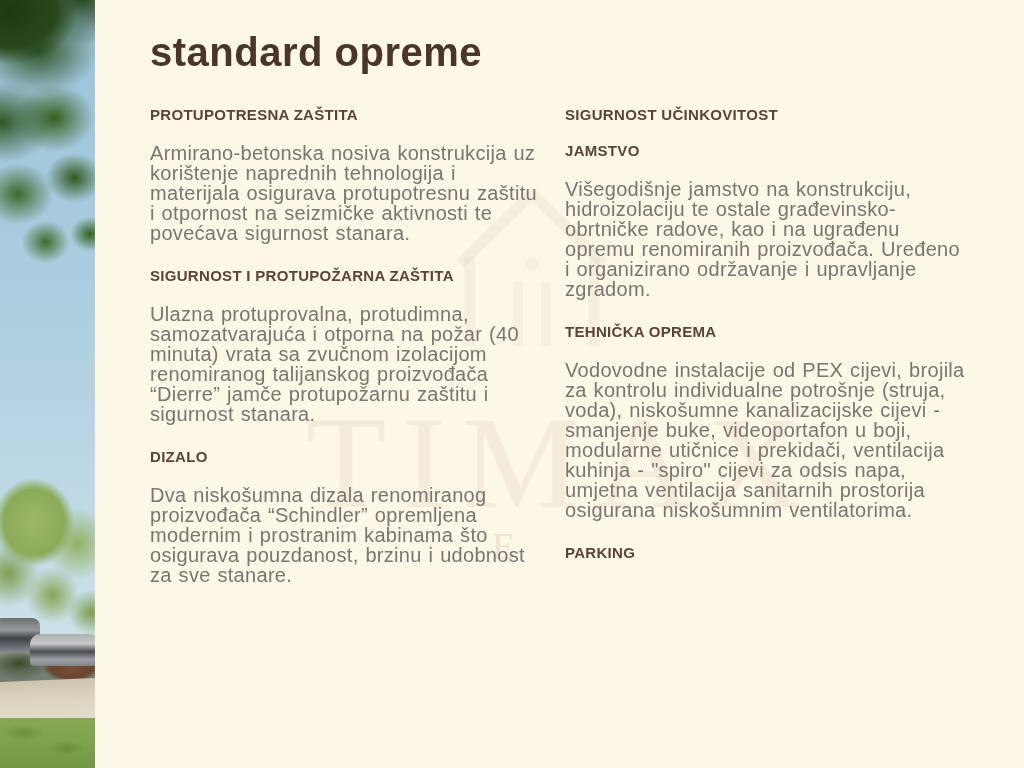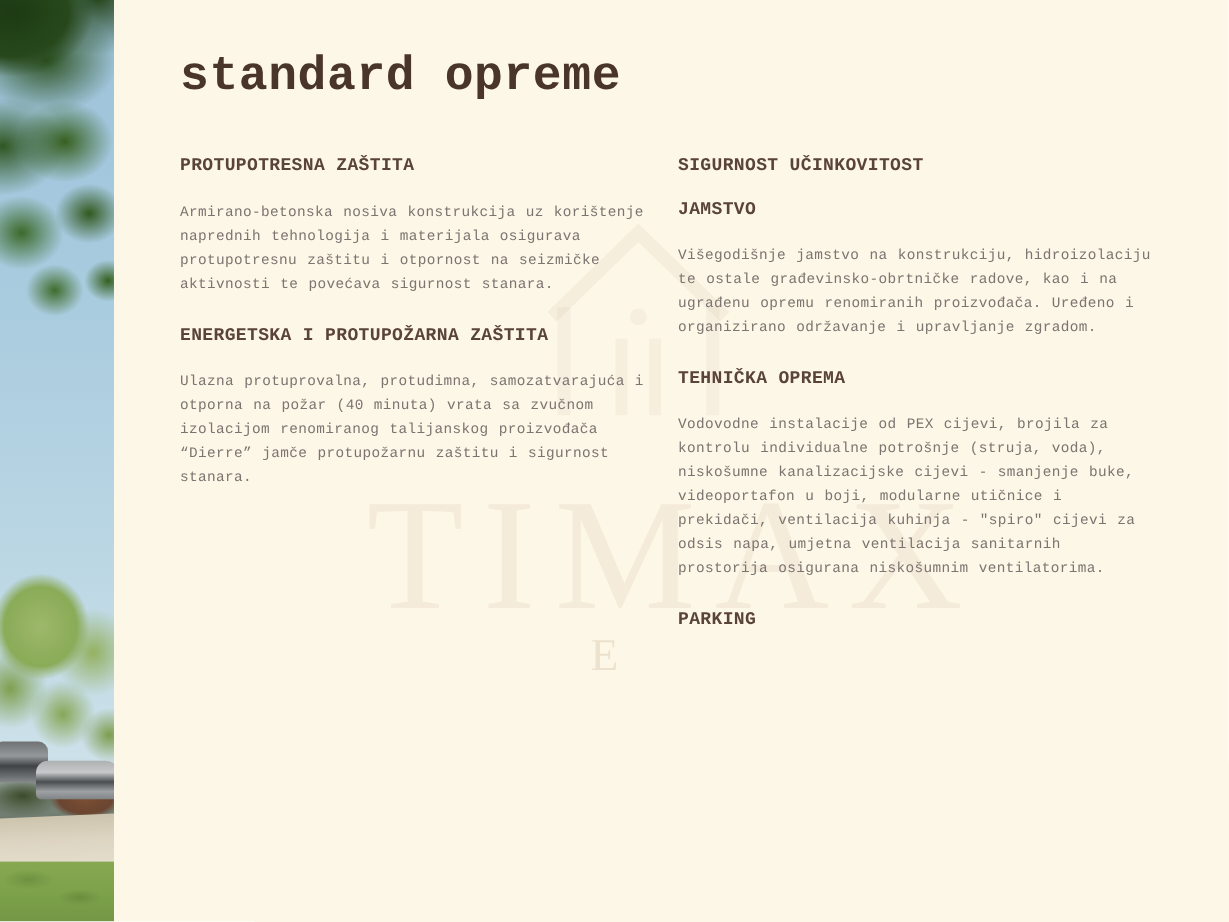--- a/index.html
+++ b/index.html
@@ -97,48 +97,47 @@
     position: absolute; left: 492px; top: 524px;
     font-family: "Liberation Serif", serif;
     font-size: 38px;
     color: rgba(196, 172, 142, 0.28);
     user-select: none;
   }
 
   
   .content {
     position: absolute; left: 95px; top: 0; right: 0; bottom: 0;
-    padding: 42px 59px 0 55px;
+    padding: 30px 59px 0 55px;
     box-sizing: border-box;
-    font-family: Liberation Mono, monospace;
   }
   .page-title {
     margin: 0;
     font-size: 40px;
     font-weight: 800;
     letter-spacing: 0.5px;
     color: #4a352a;
   }
   .columns {
     display: grid;
     grid-template-columns: 390px 400px;
     column-gap: 25px;
     margin-top: 32px;
   }
   .section h2 {
-    margin: 12px 0 20px;
+    margin: 0 0 20px;
     font-size: 15px;
     font-weight: 700;
     letter-spacing: 0.3px;
     color: #5a4439;
     line-height: 16px;
   }
   .section p {
     margin: 0 0 25px;
-    font-size: 12px;
+    font-size: 20px;
     line-height: 20px;
     letter-spacing: 0.3px;
     word-spacing: 1px;
     color: #7c7470;
   }
 </style>
 </head>
 <body>
 
 <div class="slide">
@@ -169,24 +168,28 @@
     <h1 class="page-title">standard opreme</h1>
 
     <div class="columns">
 
       <div class="column">
         <div class="section">
           <h2>PROTUPOTRESNA ZAŠTITA</h2>
           <p>Armirano-betonska nosiva konstrukcija uz korištenje naprednih tehnologija i materijala osigurava protupotresnu zaštitu i otpornost na seizmičke aktivnosti te povećava sigurnost stanara.</p>
         </div>
         <div class="section">
-          <h2>ENERGETSKA I PROTUPOŽARNA ZAŠTITA</h2>
+          <h2>SIGURNOST I PROTUPOŽARNA ZAŠTITA</h2>
           <p>Ulazna protuprovalna, protudimna, samozatvarajuća i otporna na požar (40 minuta) vrata sa zvučnom izolacijom renomiranog talijanskog proizvođača “Dierre” jamče protupožarnu zaštitu i sigurnost stanara.</p>
         </div>
         <div class="section">
+        </div>
+        <div class="section">
+          <h2>DIZALO</h2>
+          <p>Dva niskošumna dizala renomiranog proizvođača “Schindler” opremljena modernim i prostranim kabinama što osigurava pouzdanost, brzinu i udobnost za sve stanare.</p>
         </div>
       </div>
 
       <div class="column">
         <div class="section">
           <h2>SIGURNOST UČINKOVITOST</h2>
         </div>
         <div class="section">
           <h2>JAMSTVO</h2>
           <p>Višegodišnje jamstvo na konstrukciju, hidroizolaciju te ostale građevinsko-obrtničke radove, kao i na ugrađenu opremu renomiranih proizvođača. Uređeno i organizirano održavanje i upravljanje zgradom.</p>

